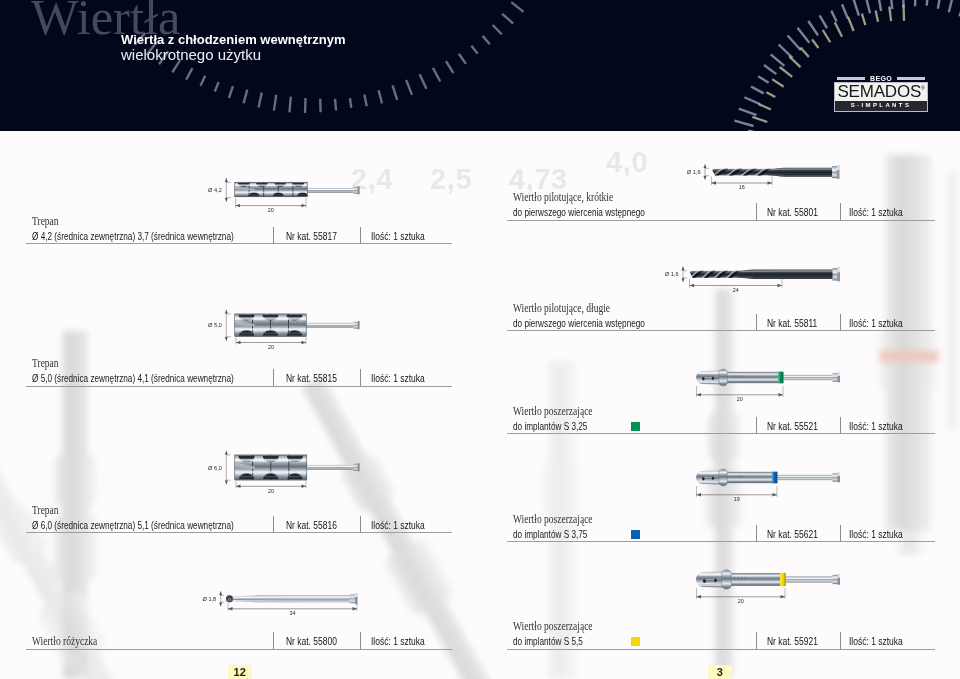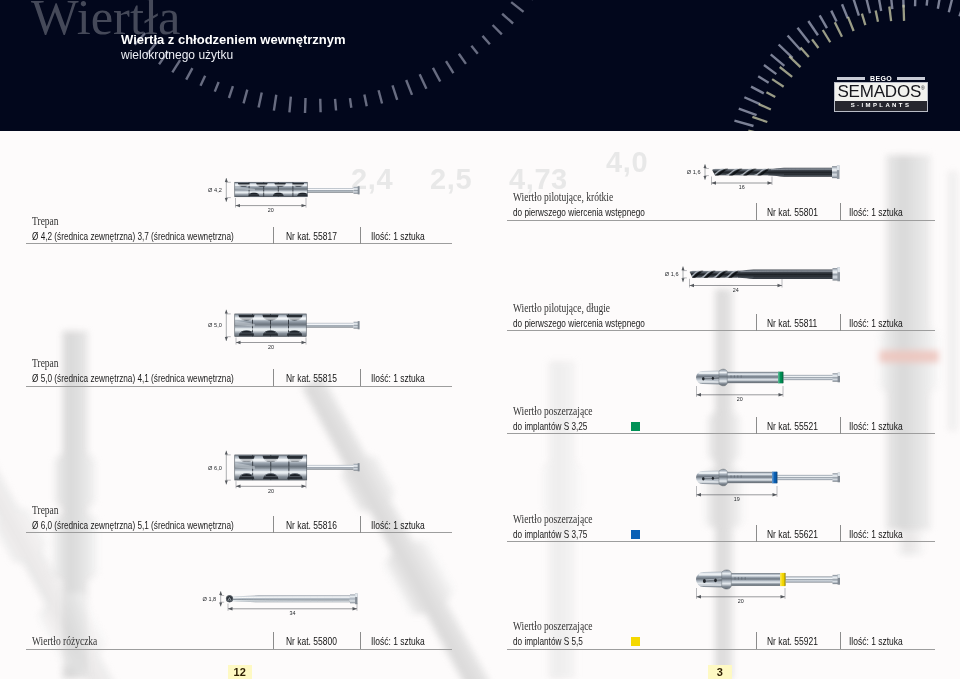--- a/index.html
+++ b/index.html
@@ -6,21 +6,21 @@
   body{width:960px;height:679px;overflow:hidden;background:#fdfbfb;
        font-family:"Liberation Sans",sans-serif;-webkit-font-smoothing:antialiased;}
   #page{position:relative;width:960px;height:679px;overflow:hidden;background:#fdfbfb;}
 
   
   .hdr{position:absolute;left:0;top:0;width:960px;height:131px;background:#02071c;overflow:hidden;}
   .hdr-wm{position:absolute;left:31px;top:-8.5px;font-family:"Liberation Serif",serif;
           font-size:50.5px;color:#454959;letter-spacing:0px;line-height:50px;white-space:nowrap;}
   .hdr-t1{position:absolute;left:121px;top:33.2px;font-size:13px;font-weight:bold;color:#ffffff;
           letter-spacing:0px;line-height:14px;white-space:nowrap;}
-  .hdr-t2{position:absolute;left:121px;top:48.2px;font-size:12px;font-weight:normal;color:#eceef4;
+  .hdr-t2{position:absolute;left:121px;top:48.2px;font-size:15px;font-weight:normal;color:#eceef4;
           letter-spacing:0px;line-height:14px;white-space:nowrap;}
   .hdr svg{position:absolute;left:0;top:0;}
 
   
   .logo{position:absolute;left:834px;top:75px;width:94px;height:37px;}
   .logo-bego{position:absolute;left:0;top:0;width:94px;height:7px;}
   .logo-bar{position:absolute;top:2px;height:3px;background:#c8cbd5;}
   .logo-begotxt{position:absolute;left:0;top:-0.5px;width:94px;text-align:center;color:#ffffff;
        font-size:7px;font-weight:bold;letter-spacing:0.3px;line-height:8px;font-family:"Liberation Sans",sans-serif;}
   .logo-mid{position:absolute;left:1px;top:7.5px;width:92px;height:18.5px;background:#f2f2ef;}

